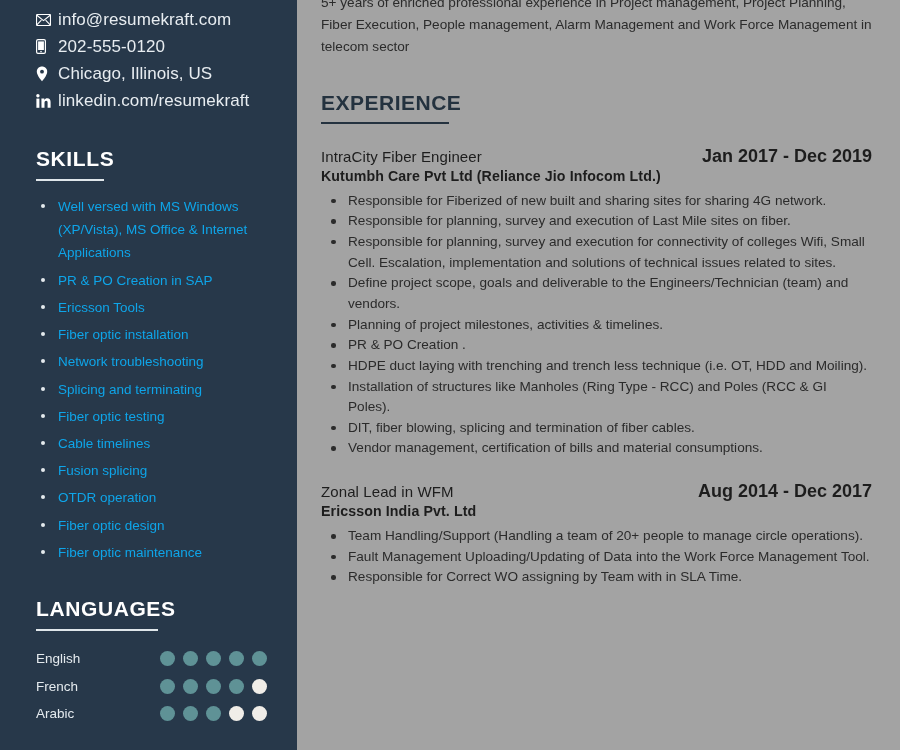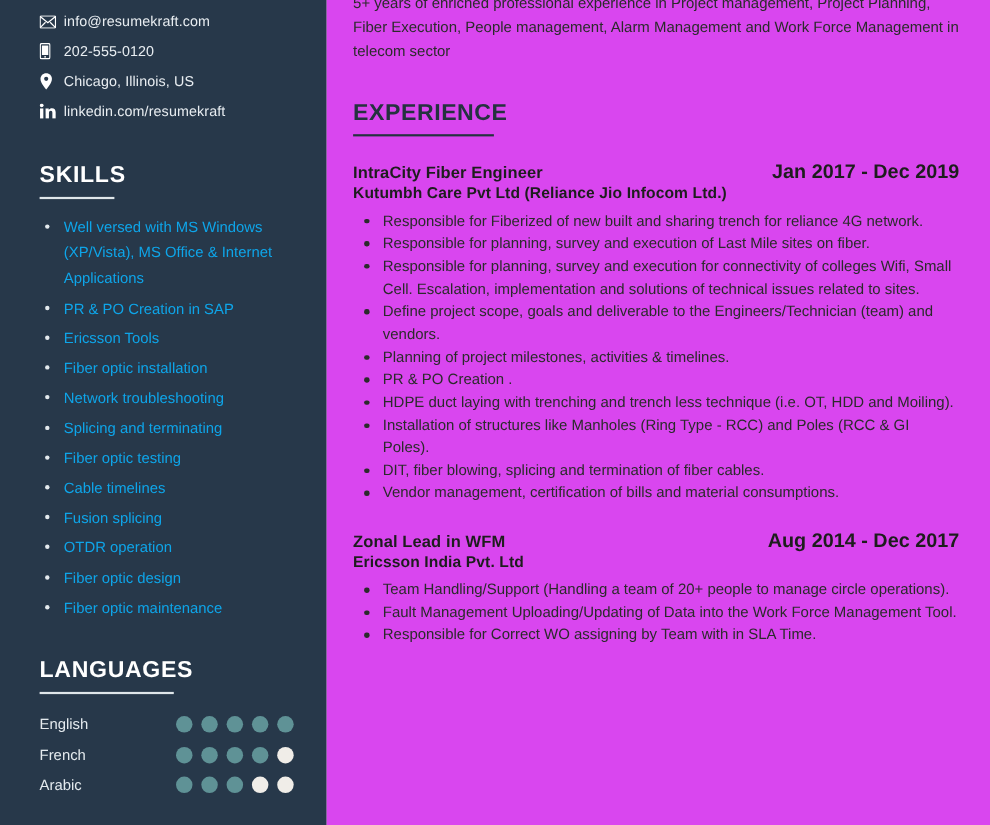--- a/index.html
+++ b/index.html
@@ -33,21 +33,21 @@
   .contact-ico {
     width: 22px;
     flex: 0 0 22px;
     display: flex;
     align-items: center;
     justify-content: flex-start;
     color: #ffffff;
   }
   .contact-ico svg { display: block; }
   .contact-txt {
-    font-size: 13px;
+    font-size: 17px;
     color: #e8edf1;
     letter-spacing: .1px;
     white-space: nowrap;
   }
 
   .sb-head-wrap { margin-top: 34px; }
   .sb-head {
     font-size: 21px;
     font-weight: 700;
     letter-spacing: 0.6px;
@@ -92,21 +92,21 @@
     width: 124px;
     flex: 0 0 124px;
   }
   .dots { display: flex; gap: 8px; }
   .dot { width: 15px; height: 15px; border-radius: 50%; background: #f0ede8; }
   .dot.on { background: #5f9296; }
 
   
   .main {
     flex: 1 1 auto;
-    background: #d946ef;
+    background: #a3a3a3;
     padding: 0 28px 0 24px;
     overflow: hidden;
     position: relative;
   }
   .summary {
     font-size: 13.6px;
     line-height: 1.62;
     color: #2b2b2b;
     margin-top: -8px;
   }
@@ -128,21 +128,21 @@
 
   .job { margin-top: 22px; }
   .job + .job { margin-top: 22px; }
   .job-top {
     display: flex;
     justify-content: space-between;
     align-items: baseline;
   }
   .job-title {
     font-size: 15px;
-    font-weight: 700;
+    font-weight: 400;
     color: #1d1d1d;
     letter-spacing: .1px;
   }
   .job-dates {
     font-size: 18px;
     font-weight: 700;
     color: #1d1d1d;
     white-space: nowrap;
     padding-left: 14px;
   }
@@ -300,21 +300,21 @@
       <div class="mn-rule"></div>
     </div>
 
     <div class="job">
       <div class="job-top">
         <span class="job-title">IntraCity Fiber Engineer</span>
         <span class="job-dates">Jan 2017 - Dec 2019</span>
       </div>
       <div class="job-org">Kutumbh Care Pvt Ltd (Reliance Jio Infocom Ltd.)</div>
       <ul class="job-bullets">
-        <li class="job-bullet">Responsible for Fiberized of new built and sharing trench for reliance 4G network.</li>
+        <li class="job-bullet">Responsible for Fiberized of new built and sharing sites for sharing 4G network.</li>
         <li class="job-bullet">Responsible for planning, survey and execution of Last Mile sites on fiber.</li>
         <li class="job-bullet">Responsible for planning, survey and execution for connectivity of colleges Wifi, Small Cell. Escalation, implementation and solutions of technical issues related to sites.</li>
         <li class="job-bullet">Define project scope, goals and deliverable to the Engineers/Technician (team) and vendors.</li>
         <li class="job-bullet">Planning of project milestones, activities &amp; timelines.</li>
         <li class="job-bullet">PR &amp; PO Creation .</li>
         <li class="job-bullet">HDPE duct laying with trenching and trench less technique (i.e. OT, HDD and Moiling).</li>
         <li class="job-bullet">Installation of structures like Manholes (Ring Type - RCC) and Poles (RCC &amp; GI Poles).</li>
         <li class="job-bullet">DIT, fiber blowing, splicing and termination of fiber cables.</li>
         <li class="job-bullet">Vendor management, certification of bills and material consumptions.</li>
       </ul>

